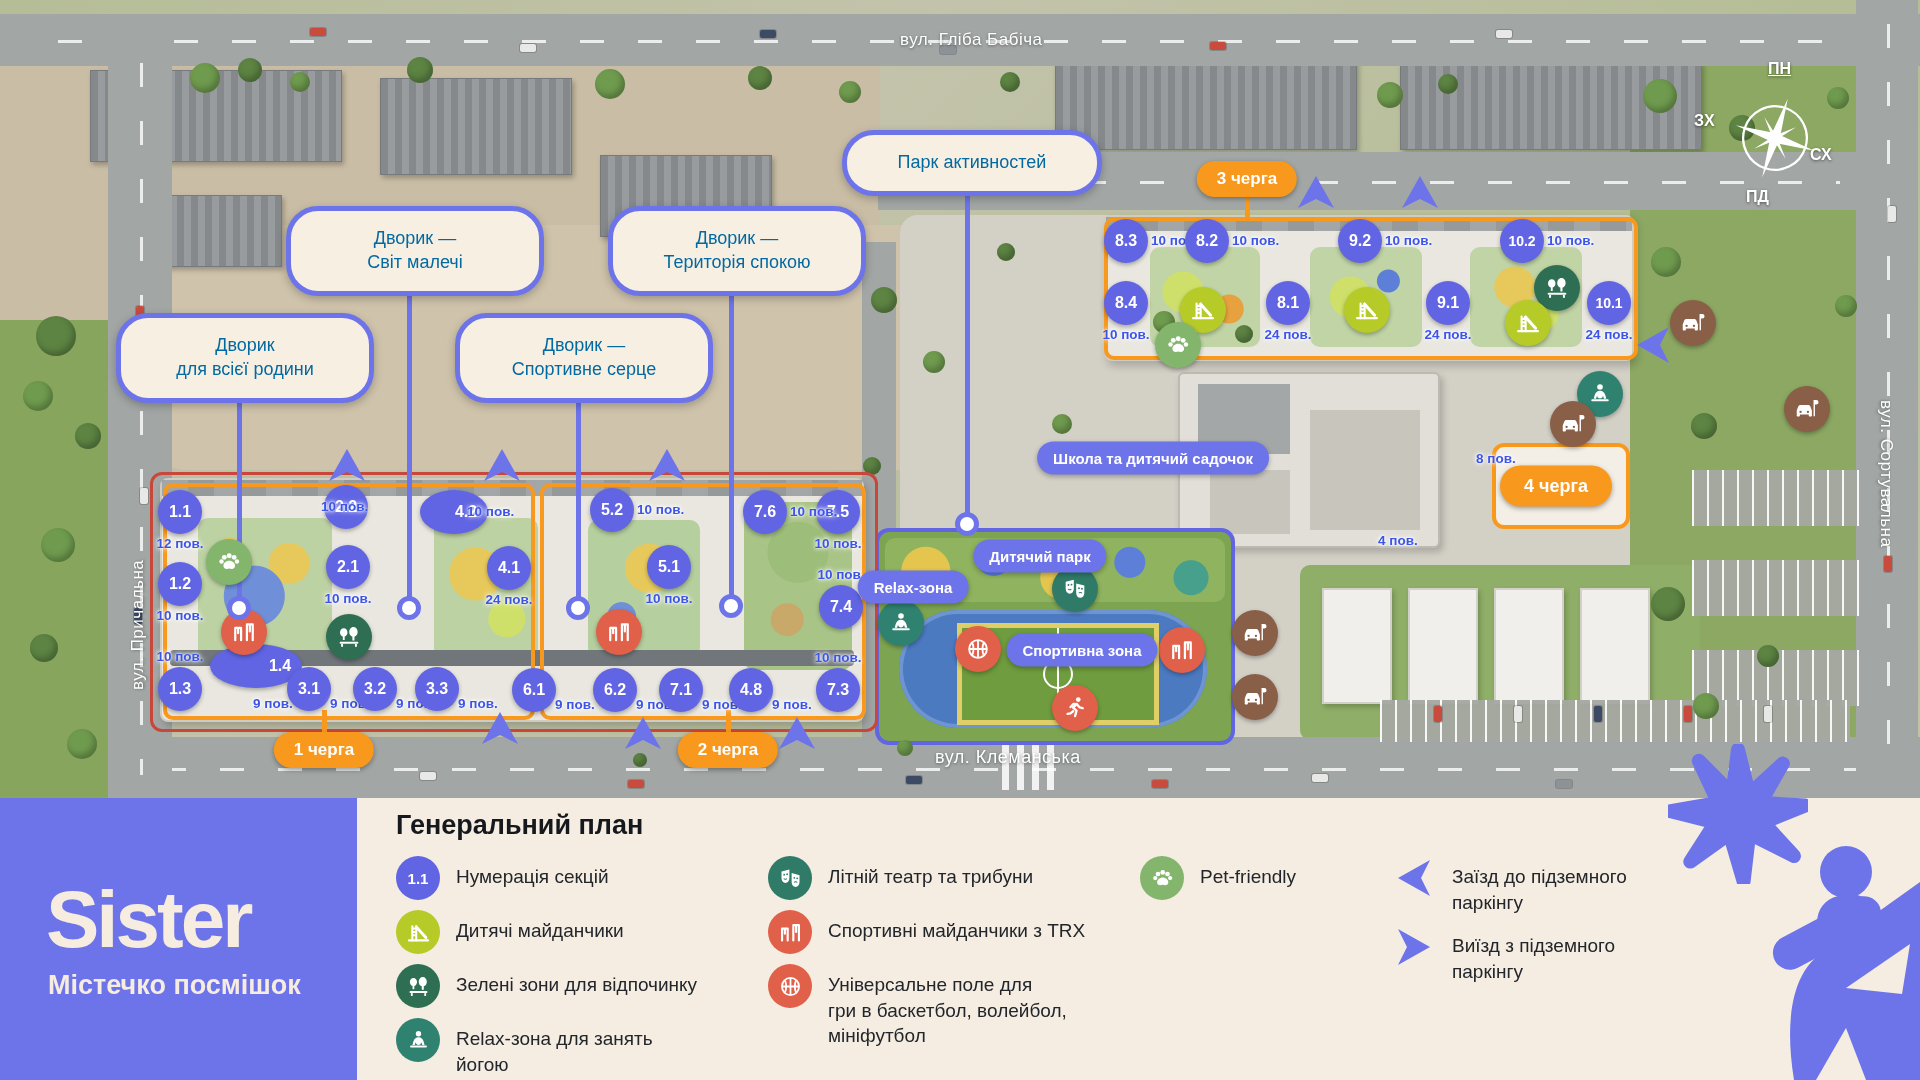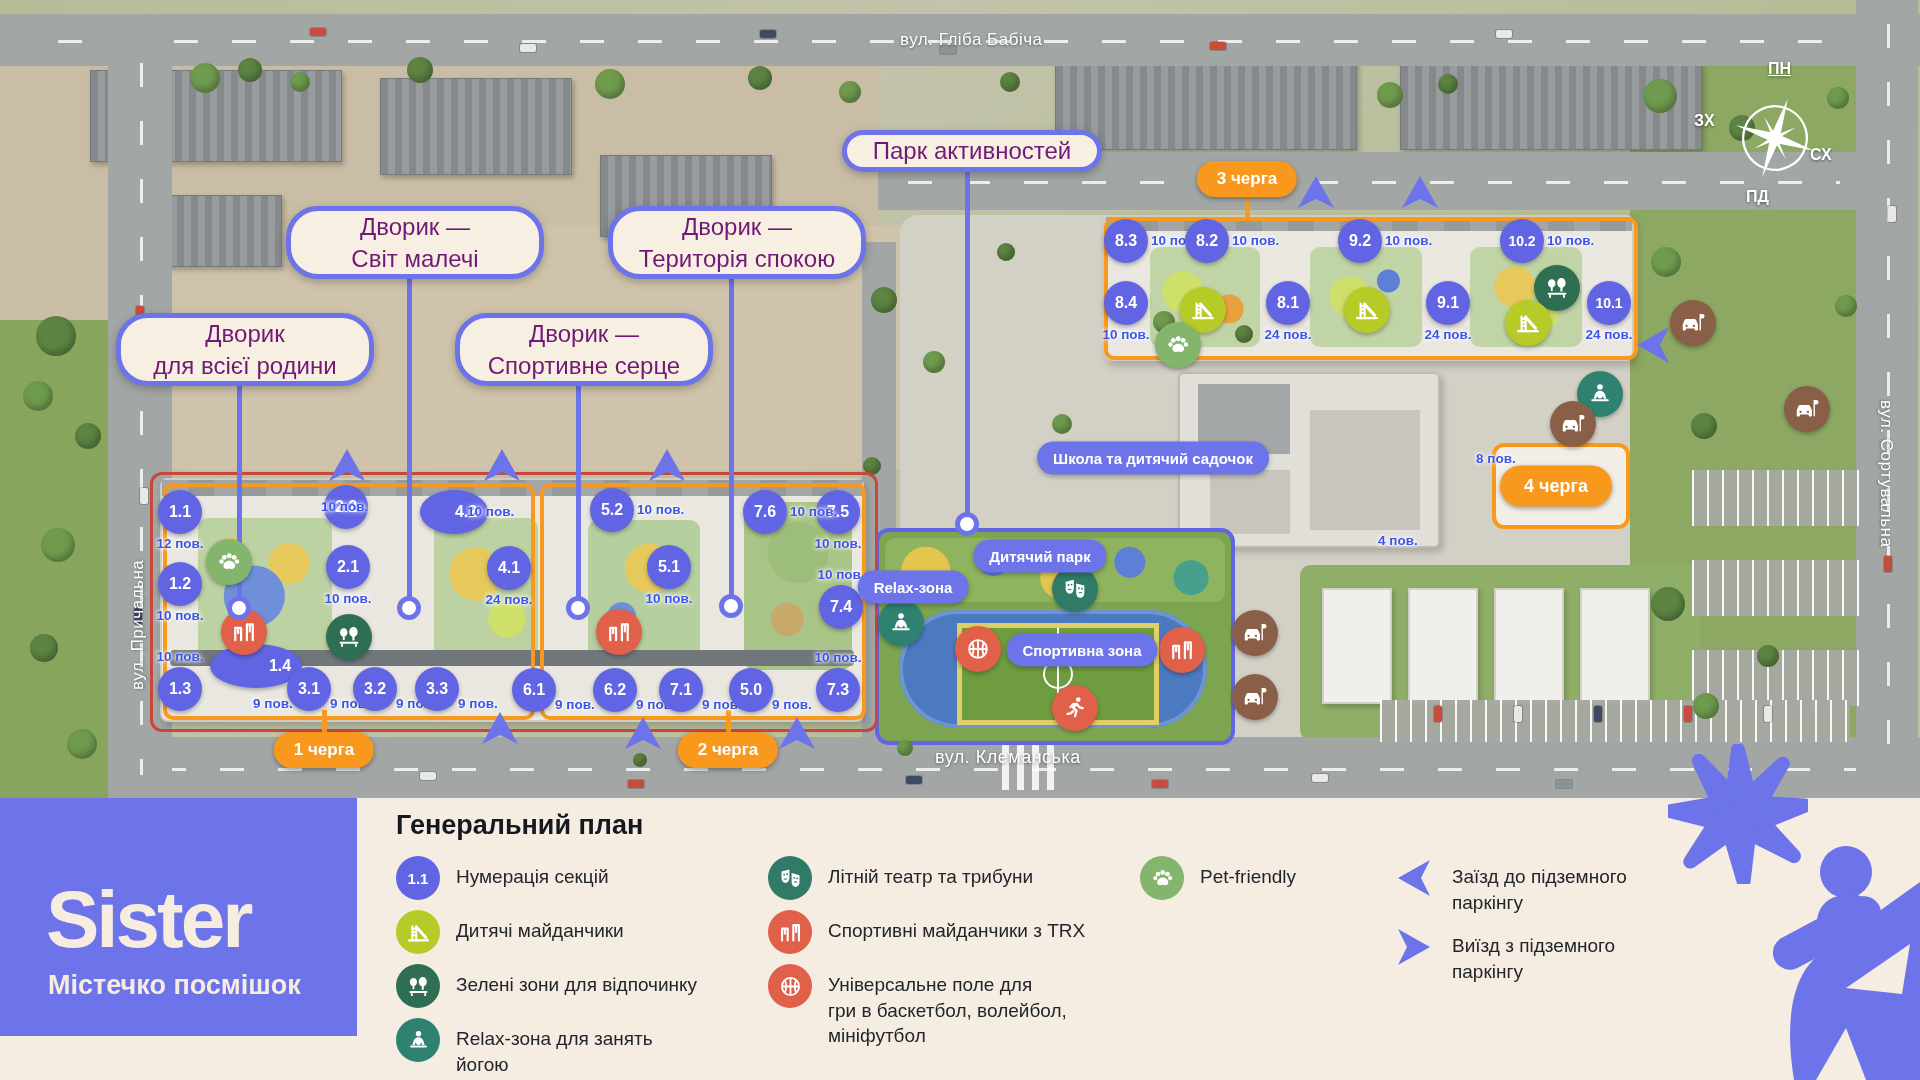--- a/index.html
+++ b/index.html
@@ -60,31 +60,31 @@
     padding:8px 16px;border-radius:20px;white-space:nowrap;z-index:7;transform:translate(-50%,-50%);
     box-shadow:0 2px 5px rgba(0,0,0,.3);cursor:pointer;}
   .cherga{position:absolute;background:var(--orange,#f8991d);color:#fff;font-weight:bold;font-size:17px;
     padding:8px 20px;border-radius:22px;white-space:nowrap;z-index:7;transform:translate(-50%,-50%);
     box-shadow:0 2px 5px rgba(0,0,0,.35);cursor:pointer;}
   .cline{position:absolute;width:5px;background:var(--accent2,#6d74ea);z-index:5;}
   .oline{position:absolute;width:5px;background:var(--orange,#f8991d);z-index:5;}
   .cdot{position:absolute;width:24px;height:24px;border-radius:50%;background:#fff;border:5px solid var(--accent2,#6d74ea);
     box-sizing:border-box;z-index:6;}
   .callout{position:absolute;background:#f8efe3;border:5px solid var(--accent2,#6d74ea);border-radius:32px;
-    color:#701a75;font-size:24px;line-height:1.32;text-align:center;z-index:8;padding:0 10px;
+    color:#0369a1;font-size:18px;line-height:1.32;text-align:center;z-index:8;padding:16px 10px;
     box-shadow:0 3px 8px rgba(0,0,0,.25);cursor:pointer;}
   .arrow{position:absolute;width:36px;height:32px;background:var(--accent2,#6d74ea);z-index:6;
     clip-path:polygon(50% 0,100% 100%,50% 72%,0 100%);filter:drop-shadow(0 1px 2px rgba(0,0,0,.3));}
   .arrow.left{transform:rotate(-90deg);}
   .arrow.right{transform:rotate(90deg);}
   #compass{position:absolute;left:1706px;top:62px;width:150px;height:150px;z-index:6;}
   #compass .clabel{position:absolute;color:#fff;font-size:16px;font-weight:600;text-shadow:0 1px 3px rgba(0,0,0,.5);}
   
   #bar{position:absolute;left:0;top:798px;width:1920px;height:282px;background:var(--cream,#f5ede2);z-index:20;}
-  #logo-panel{position:absolute;left:0;top:0;width:357px;height:238px;background:var(--accent2,#6d74ea);}
+  #logo-panel{position:absolute;left:0;top:0;width:357px;height:282px;background:var(--accent2,#6d74ea);}
   #logo-name{position:absolute;left:46px;top:76px;color:#f6ecdf;font-size:80px;font-weight:bold;letter-spacing:-3px;}
   #logo-tagline{position:absolute;left:48px;top:172px;color:#f6ecdf;font-size:27px;font-weight:bold;}
   #legend-title{position:absolute;left:396px;top:12px;font-size:27px;font-weight:bold;color:#15191e;}
   .lcol{position:absolute;top:58px;display:flex;flex-direction:column;gap:10px;}
   .litem{display:flex;align-items:flex-start;gap:16px;min-height:44px;}
   .licn{flex:0 0 44px;width:44px;height:44px;border-radius:50%;display:flex;align-items:center;justify-content:center;}
   .licn svg{width:27px;height:27px;}
   .lbadge{flex:0 0 44px;width:44px;height:44px;border-radius:50%;background:var(--accent,#6165e3);color:#fff;
     font-weight:bold;font-size:15px;display:flex;align-items:center;justify-content:center;}
   .llines{padding-top:8px;font-size:19px;color:#22262b;line-height:1.35;white-space:nowrap;}
@@ -230,21 +230,21 @@
         <div class="sec-badge" style="left: 590px; top: 488px;">5.2</div>
         <div class="flo" style="left: 637px; top: 502px;">10 пов.</div>
         <div class="sec-badge" style="left: 647px; top: 545px;">5.1</div>
         <div class="flo" style="left: 624px; top: 591px; width: 90px; text-align: center;">10 пов.</div>
         <div class="sec-badge" style="left: 512px; top: 668px;">6.1</div>
         <div class="flo" style="left: 555px; top: 697px;">9 пов.</div>
         <div class="sec-badge" style="left: 593px; top: 668px;">6.2</div>
         <div class="flo" style="left: 636px; top: 697px;">9 пов.</div>
         <div class="sec-badge" style="left: 659px; top: 668px;">7.1</div>
         <div class="flo" style="left: 702px; top: 697px;">9 пов.</div>
-        <div class="sec-badge" style="left: 729px; top: 668px;">5.0</div>
+        <div class="sec-badge" style="left: 729px; top: 668px;">4.8</div>
         <div class="flo" style="left: 772px; top: 697px;">9 пов.</div>
         <div class="sec-badge" style="left: 816px; top: 668px;">7.3</div>
         <div class="flo" style="left: 793px; top: 650px; width: 90px; text-align: center;">10 пов.</div>
         <div class="sec-badge" style="left: 819px; top: 585px;">7.4</div>
         <div class="flo" style="left: 796px; top: 567px; width: 90px; text-align: center;">10 пов.</div>
         <div class="sec-badge" style="left: 816px; top: 490px;">7.5</div>
         <div class="flo" style="left: 793px; top: 536px; width: 90px; text-align: center;">10 пов.</div>
         <div class="sec-badge" style="left: 743px; top: 490px;">7.6</div>
         <div class="flo" style="left: 790px; top: 504px;">10 пов.</div>
         <div class="sec-badge" style="left: 1104px; top: 219px;">8.3</div>

